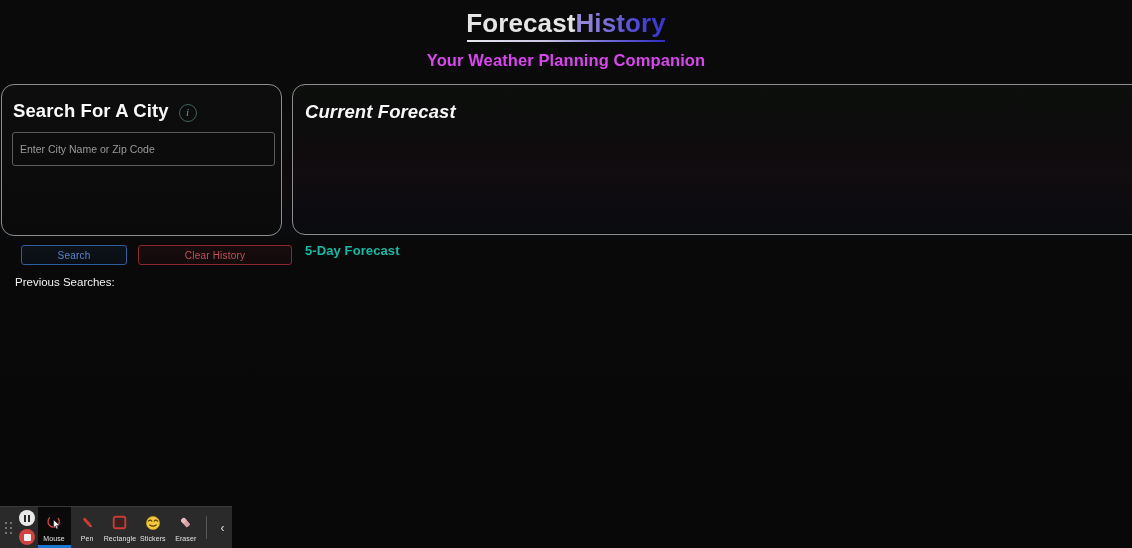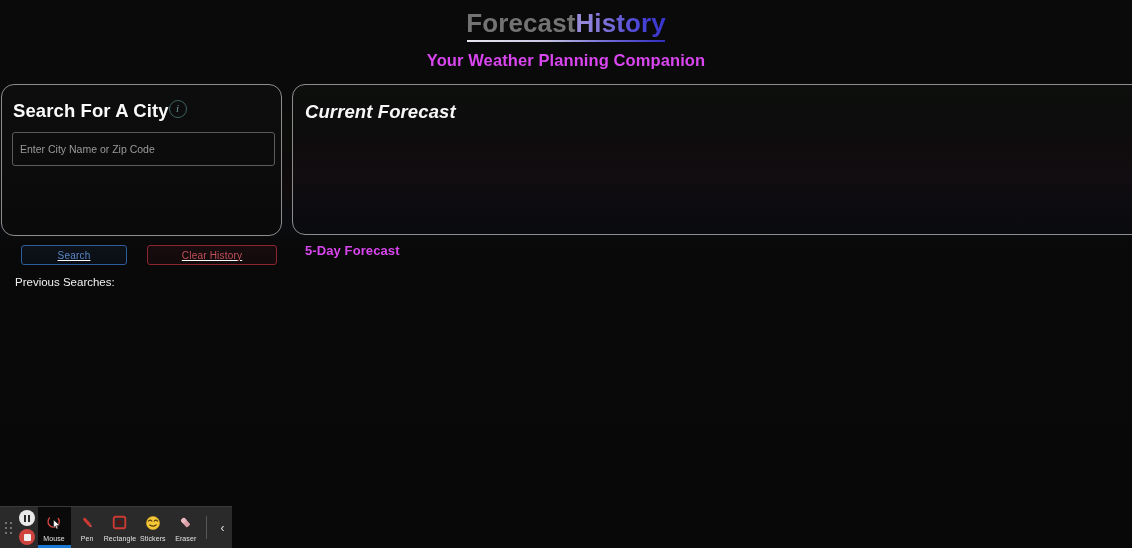--- a/index.html
+++ b/index.html
@@ -46,21 +46,21 @@
   }
   #app-title {
     font-size: 26px;
     font-weight: bold;
     letter-spacing: 0.1px;
     line-height: 1.15;
     display: inline-block;
     position: relative;
     padding-bottom: 3px;
   }
-  #app-title .t-first { color: #737373; margin-top: 20px; }
+  #app-title .t-first { color: #e5e5e5; margin-top: 20px; }
   #app-title .t-second {
     background: linear-gradient(90deg, #9e90dc 0%, #7a6fd6 35%, #4b46d8 70%, #3633c9 100%);
     -webkit-background-clip: text;
     background-clip: text;
     color: transparent;
   }
   #title-underline {
     position: absolute;
     left: 1px;
     right: 1px;
@@ -105,22 +105,22 @@
         #0a0b0e 100%);
     font-style: italic;
   }
 
   
   #search-heading-row {
     position: absolute;
     left: 11px;
     top: 15px;
     display: flex;
-    align-items: flex-start;
-    gap: 0;
+    align-items: flex-end;
+    gap: 10px;
   }
   #search-heading {
     font-size: 18.5px;
     font-weight: bold;
     color: #fafafa;
     letter-spacing: 0.1px;
   }
   #info-icon {
     width: 18px;
     height: 18px;
@@ -153,43 +153,42 @@
     padding: 16px 7px;
     outline: none;
   }
   #city-input::placeholder { color: #9a9a9a; opacity: 1; }
 
   #button-row {
     position: absolute;
     left: 19px;
     top: 160px;
     display: flex;
-    gap: 20px;
-    text-decoration: underline;
+    gap: 11px;
   }
   .action-button {
     height: 20px;
     box-sizing: border-box;
     border-radius: 3px;
     font-size: 10px;
     font-family: "Liberation Sans", sans-serif;
     display: flex;
     align-items: center;
     justify-content: center;
     cursor: pointer;
     letter-spacing: 0.2px;
   }
   #search-button {
     width: 106px;
     border: 1px solid #2e5d9e;
     background: linear-gradient(180deg, #0d1219 0%, #0a0e14 100%);
     color: #5b86c9;
   }
   #clear-history-button {
-    width: 130px;
+    width: 154px;
     border: 1px solid #8c2730;
     background: linear-gradient(180deg, #180c0e 0%, #120a0b 100%);
     color: #c0505a;
   }
   #previous-searches-label {
     position: absolute;
     left: 13px;
     top: 191px;
     font-size: 11.5px;
     font-weight: normal;
@@ -213,21 +212,21 @@
     right: 12px;
     bottom: 10px;
   }
 
   #five-day-heading {
     position: absolute;
     left: 305px;
     top: 243px;
     font-size: 13px;
     font-weight: bold;
-    color: #d946ef;
+    color: #14b8a6;
     letter-spacing: 0.1px;
   }
   #five-day-body {
     position: absolute;
     left: 292px;
     top: 266px;
     width: 754px;
     height: 40px;
   }
 

